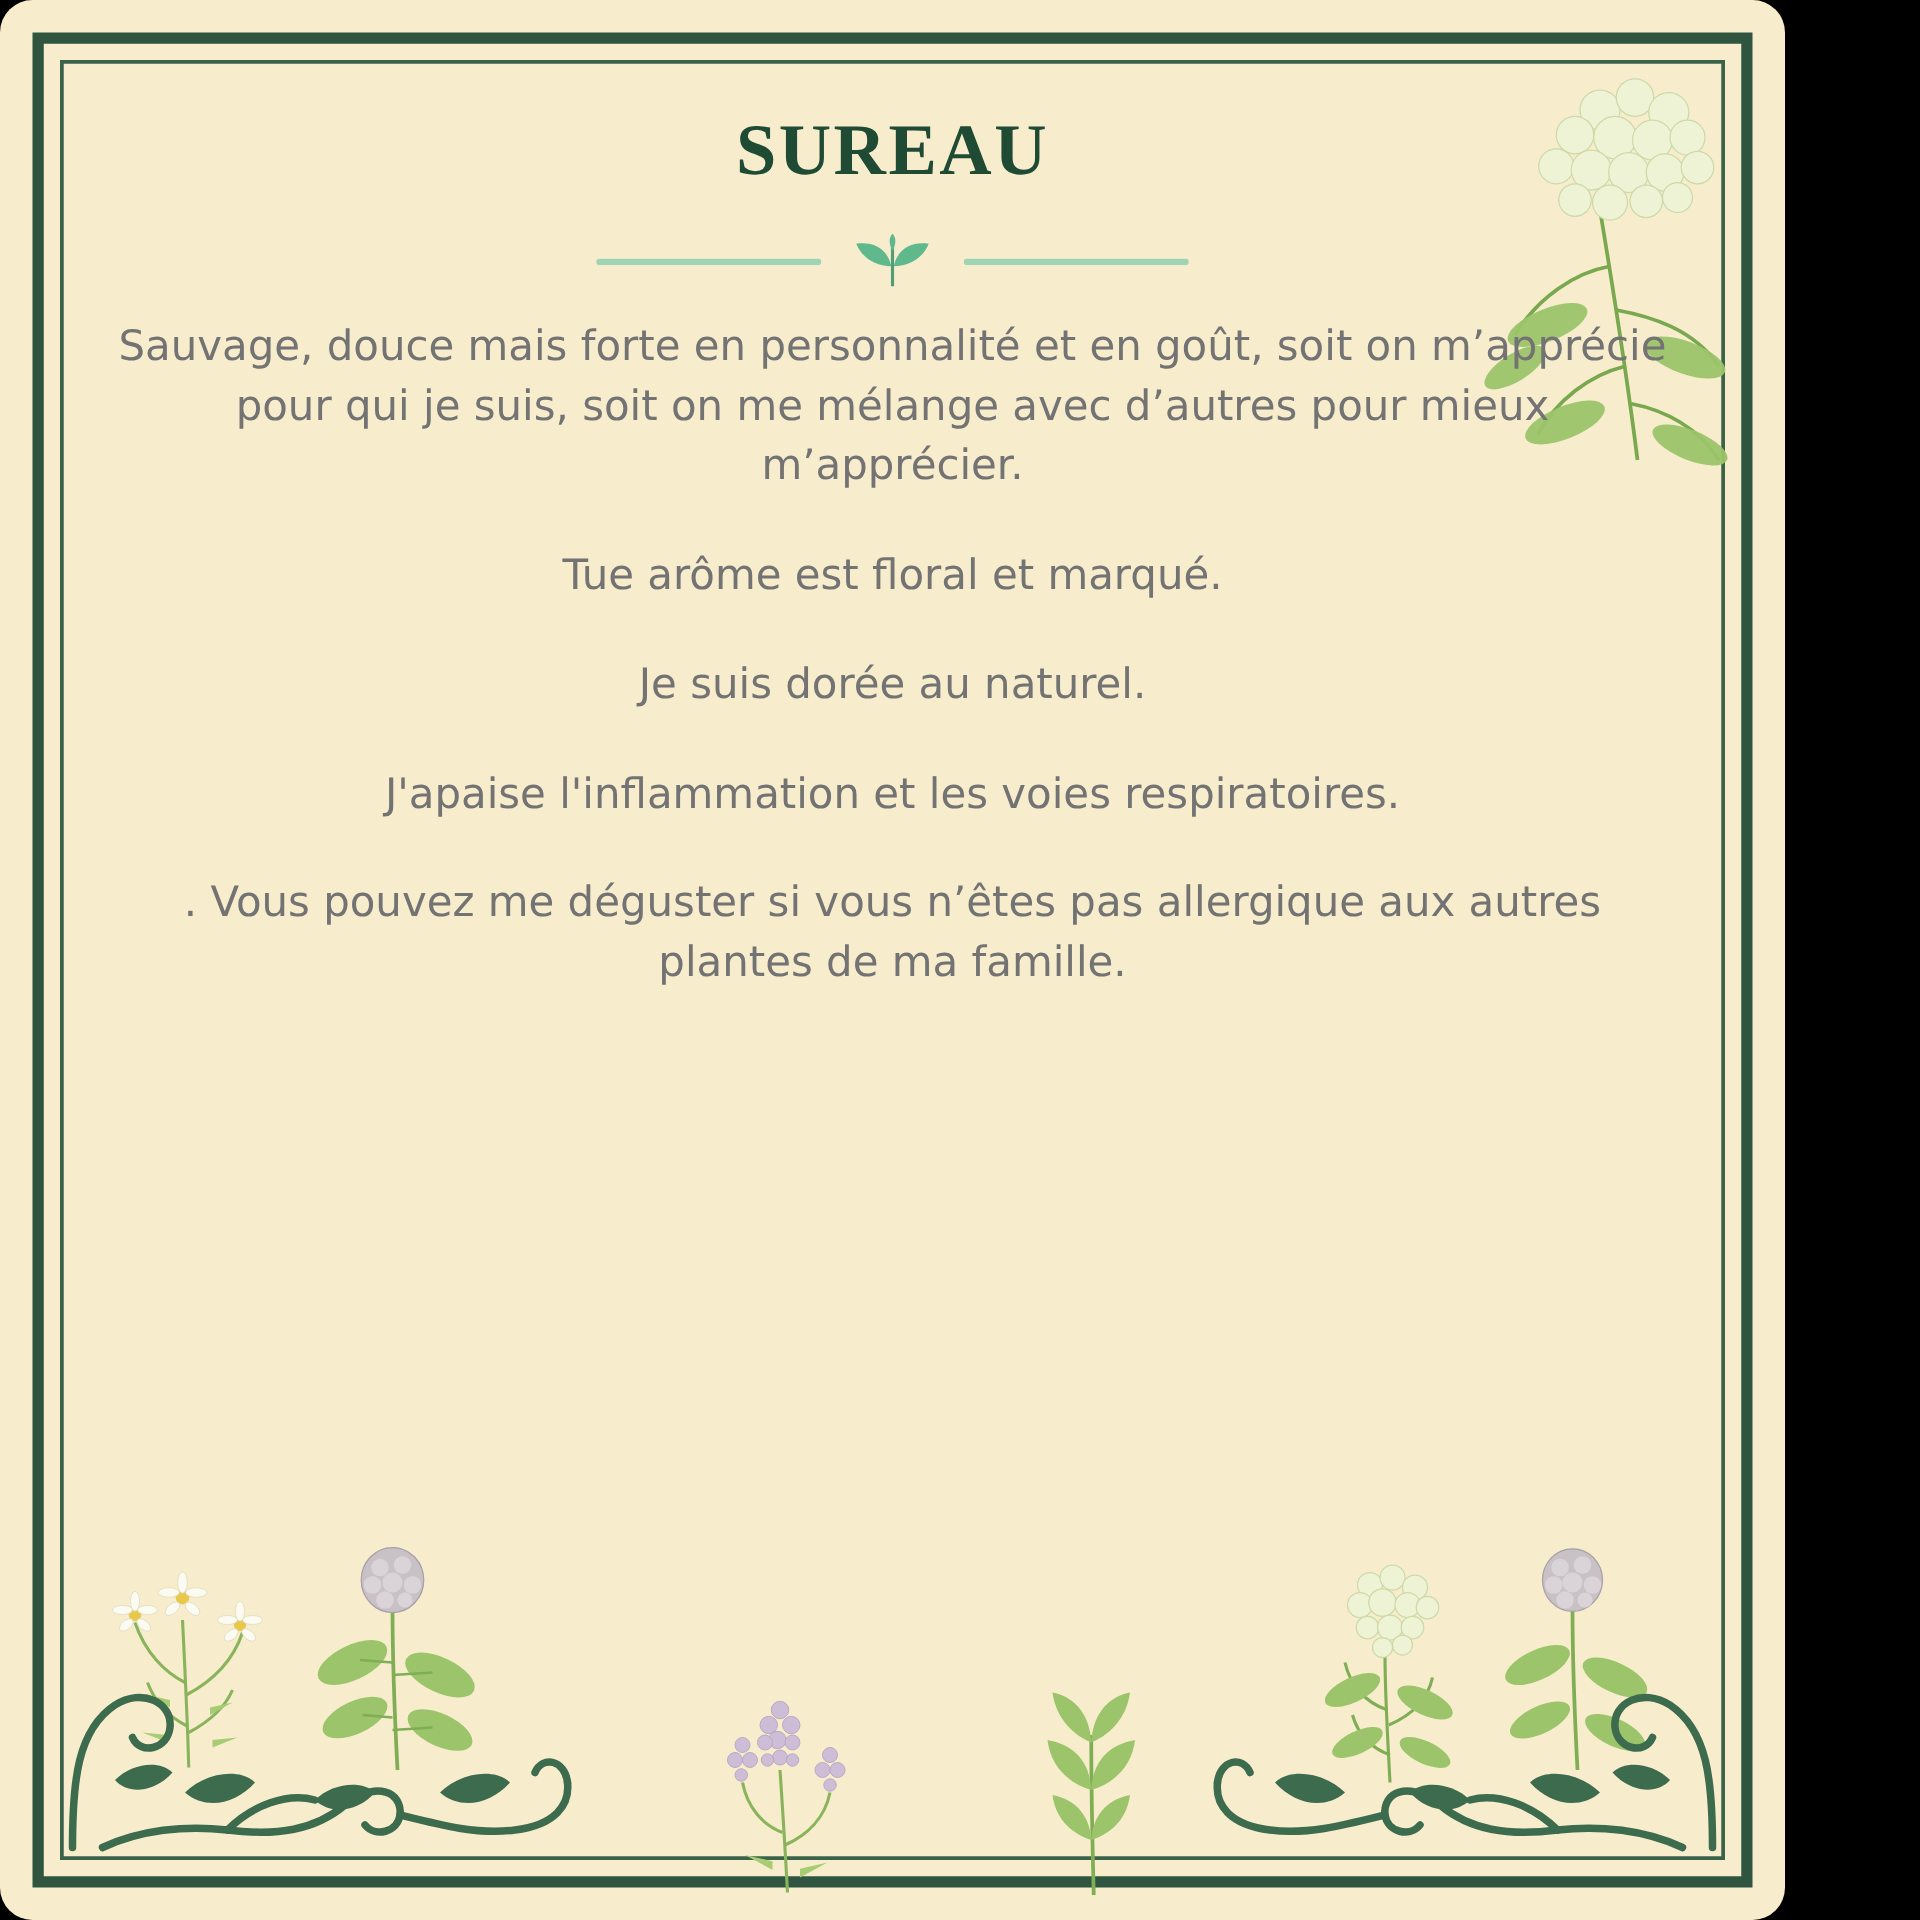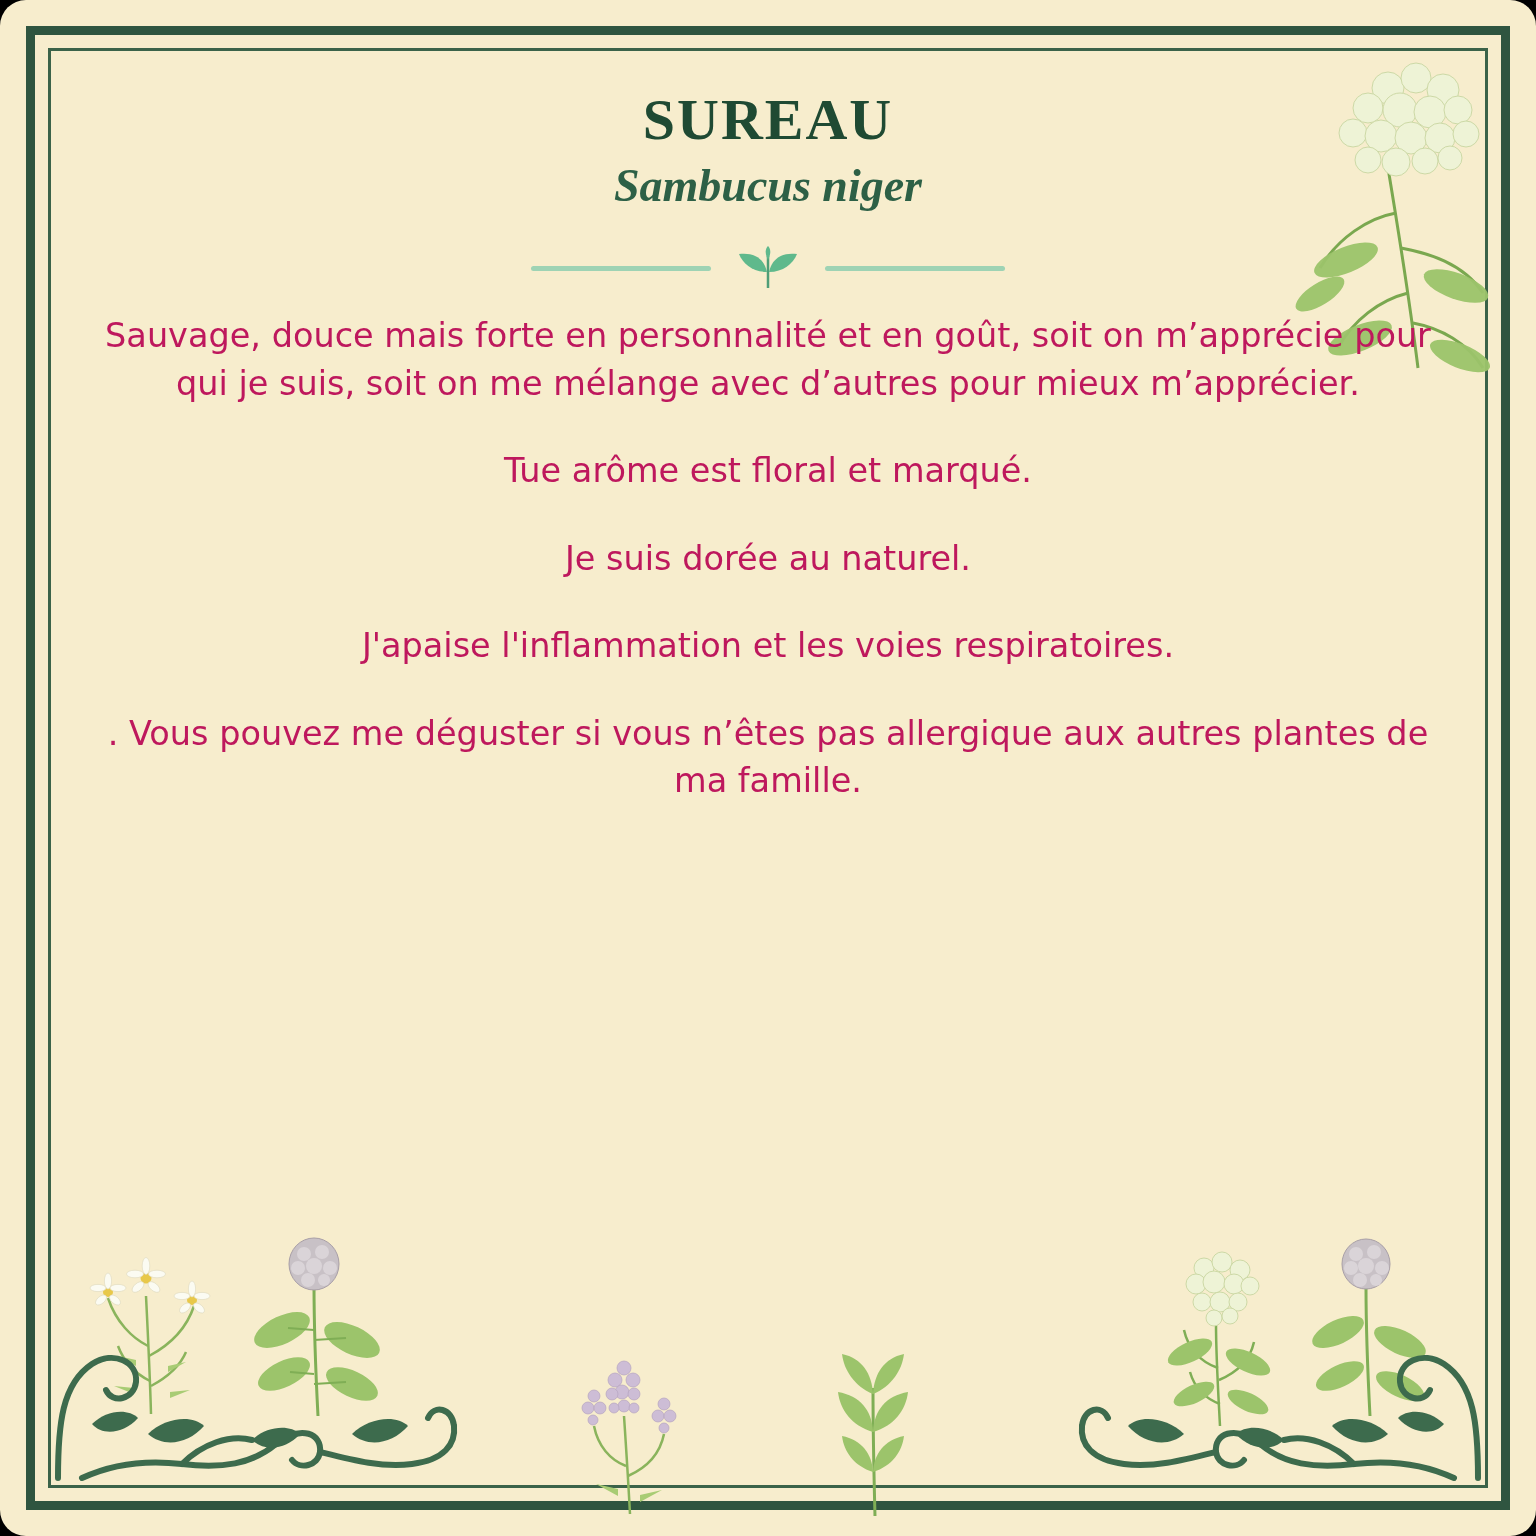--- a/index.html
+++ b/index.html
@@ -2,21 +2,21 @@
 <html lang="fr"><head>
 <meta charset="utf-8">
 <style>
   html, body {
     margin: 0;
     padding: 0;
     background: #000;
   }
   .card {
     position: relative;
-    width: 1536px;
+    width: 1428px;
     height: 1536px;
     background: #f7edcd;
     box-sizing: border-box;
     overflow: hidden;
     font-family: "DejaVu Sans", sans-serif;
   }
   
   .frame-outer {
     position: absolute;
     left: 26px;
@@ -85,21 +85,21 @@
   }
   .divider .leaf {
     width: 70px;
     height: 44px;
     display: block;
   }
 
   .body-text {
     margin-top: 22px;
     text-align: center;
-    color: #be185d;
+    color: #737373;
     font-size: 33.5px;
     line-height: 1.42;
   }
   .para {
     margin: 0 0 40px 0;
     padding: 0 6px;
   }
   .para.last { margin-bottom: 0; }
   .para.wide { padding: 0; }
 
@@ -156,21 +156,20 @@
         <circle cx="198" cy="86" r="13"></circle>
       <circle cx="100" cy="112" r="13"></circle>
         <circle cx="128" cy="114" r="14"></circle>
       <circle cx="157" cy="113" r="13"></circle>
         <circle cx="182" cy="110" r="12"></circle>
     </g>
   </svg>
 
   <div class="content">
     <h1 class="title">SUREAU</h1>
-    <h2 class="subtitle">Sambucus niger</h2>
 
     <div class="divider">
       <span class="rule"></span>
       <svg class="leaf" viewBox="0 0 70 44">
         <path d="M35 42 C35 30 35 20 35 10" stroke="#4f9e77" stroke-width="2.5" fill="none"></path>
         <path d="M34 26 C20 26 10 18 6 8 C20 6 31 12 34 26 Z" fill="#5fb98c"></path>
         <path d="M36 26 C50 26 60 18 64 8 C50 6 39 12 36 26 Z" fill="#5fb98c"></path>
         <path d="M35 14 C31 6 33 2 35 0 C37 2 39 6 35 14 Z" fill="#5fb98c"></path>
       </svg>
       <span class="rule"></span>

